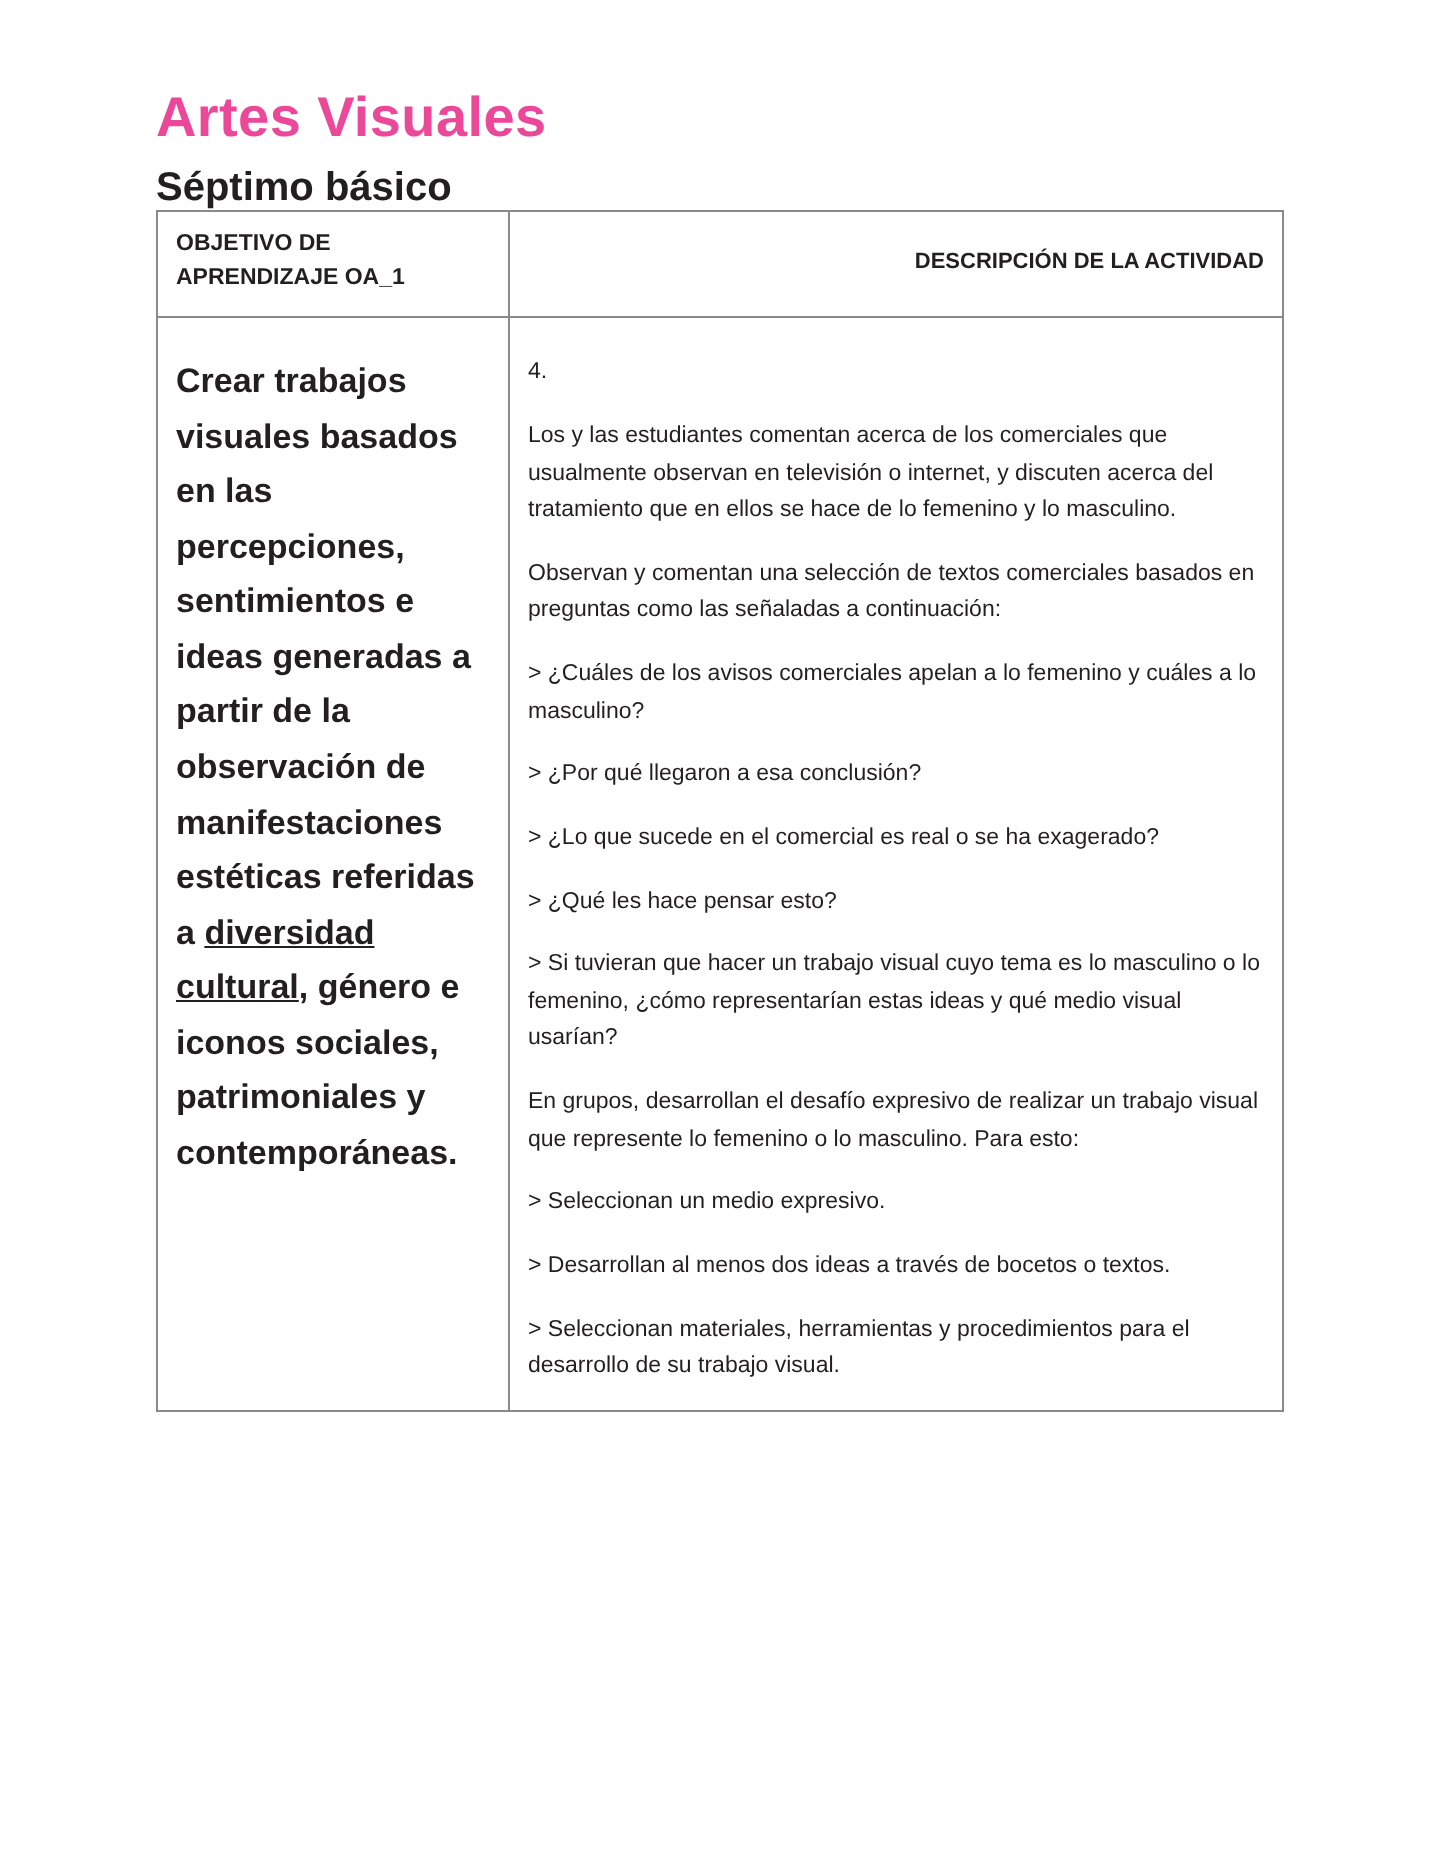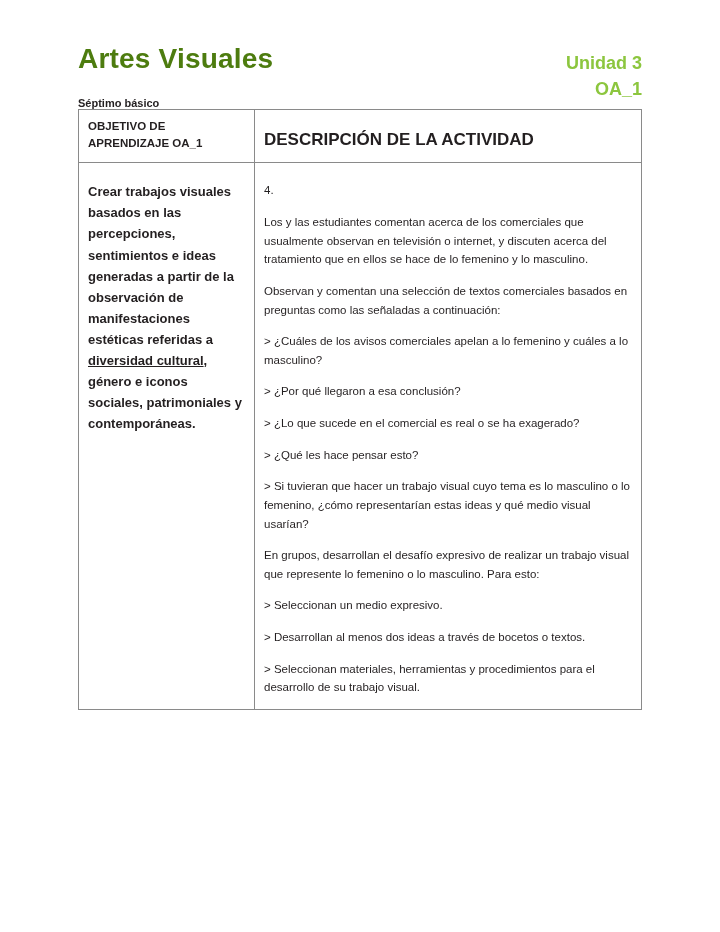--- a/index.html
+++ b/index.html
@@ -26,30 +26,30 @@
     display: flex;
     align-items: flex-start;
     justify-content: space-between;
   }
   .header-left {
     padding-top: 4px;
   }
   .doc-title {
     font-size: 28px;
     font-weight: bold;
-    color: #4d7c0f;
+    color: #ec4899;
     line-height: 1.1;
     margin: 0;
     letter-spacing: 0.2px;
   }
   .doc-subtitle {
-    font-size: 11px;
+    font-size: 20px;
     font-weight: bold;
     color: #231f20;
-    margin: 22px 0 0 0;
+    margin: 8px 0 0 0;
     line-height: 1.1;
   }
   .header-right {
     text-align: right;
     padding-top: 12px;
   }
   .unit-label {
     font-size: 18px;
     font-weight: bold;
     color: #8cc63e;
@@ -86,29 +86,29 @@
   .col-oa {
     width: 176px;
   }
   .head-oa {
     font-size: 11.5px;
     font-weight: bold;
     line-height: 1.5;
     color: #231f20;
   }
   .head-desc {
-    font-size: 17px;
+    font-size: 11px;
     font-weight: bold;
-    text-align: left;
+    text-align: right;
     color: #231f20;
     line-height: 1.5;
     padding-top: 9px;
   }
   .cell-oa {
-    font-size: 13px;
+    font-size: 17px;
     font-weight: bold;
     line-height: 1.62;
     color: #231f20;
     padding-top: 10px;
   }
   .cell-oa .underline {
     text-decoration: underline;
   }
   .cell-desc {
     font-size: 11.5px;
@@ -128,24 +128,20 @@
 </style>
 </head>
 <body>
 
 <div class="page">
 
   <div class="header">
     <div class="header-left">
       <h1 class="doc-title">Artes Visuales</h1>
       <h2 class="doc-subtitle">Séptimo básico</h2>
-    </div>
-    <div class="header-right">
-      <div class="unit-label">Unidad 3</div>
-      <div class="oa-label">OA_1</div>
     </div>
   </div>
 
 
   <table class="activity-table">
     <colgroup>
       <col class="col-oa">
       <col>
     </colgroup>
     <tbody>

